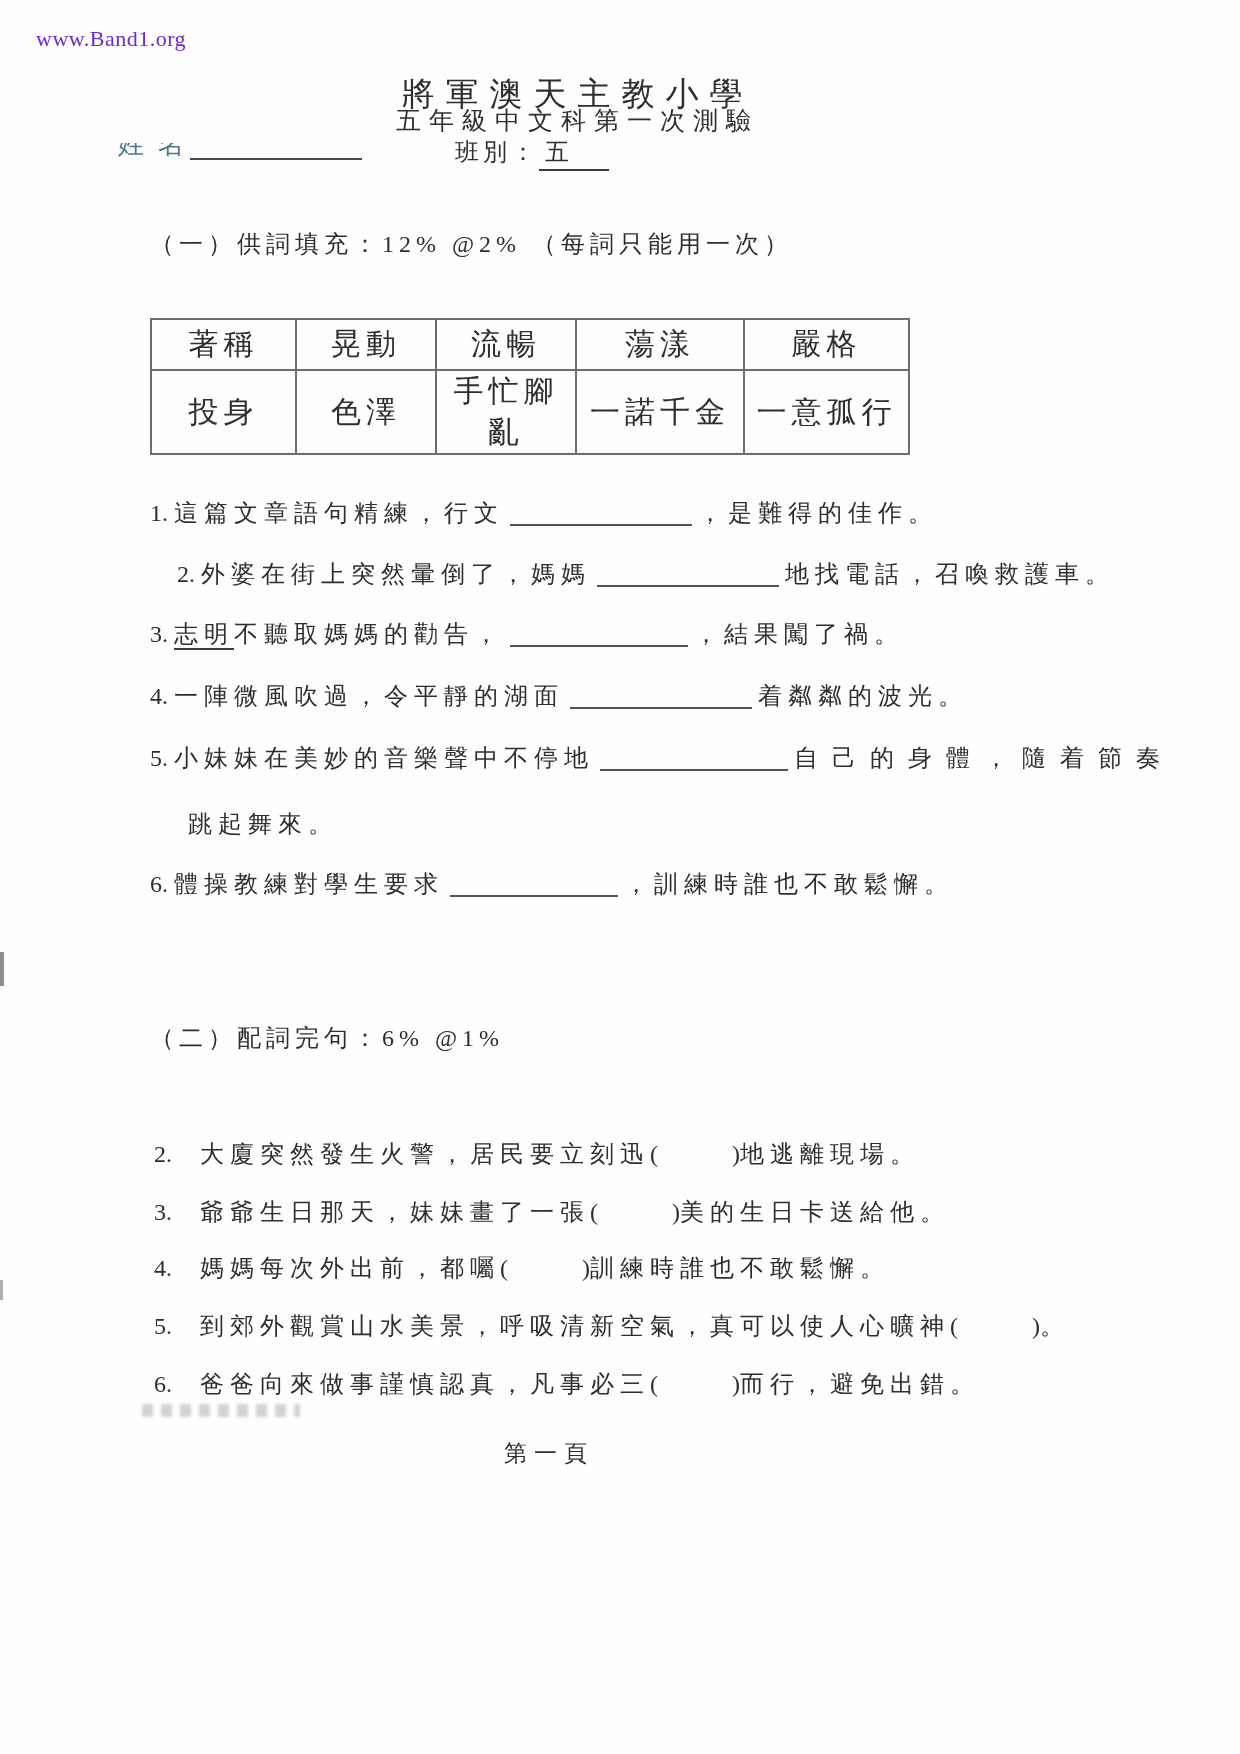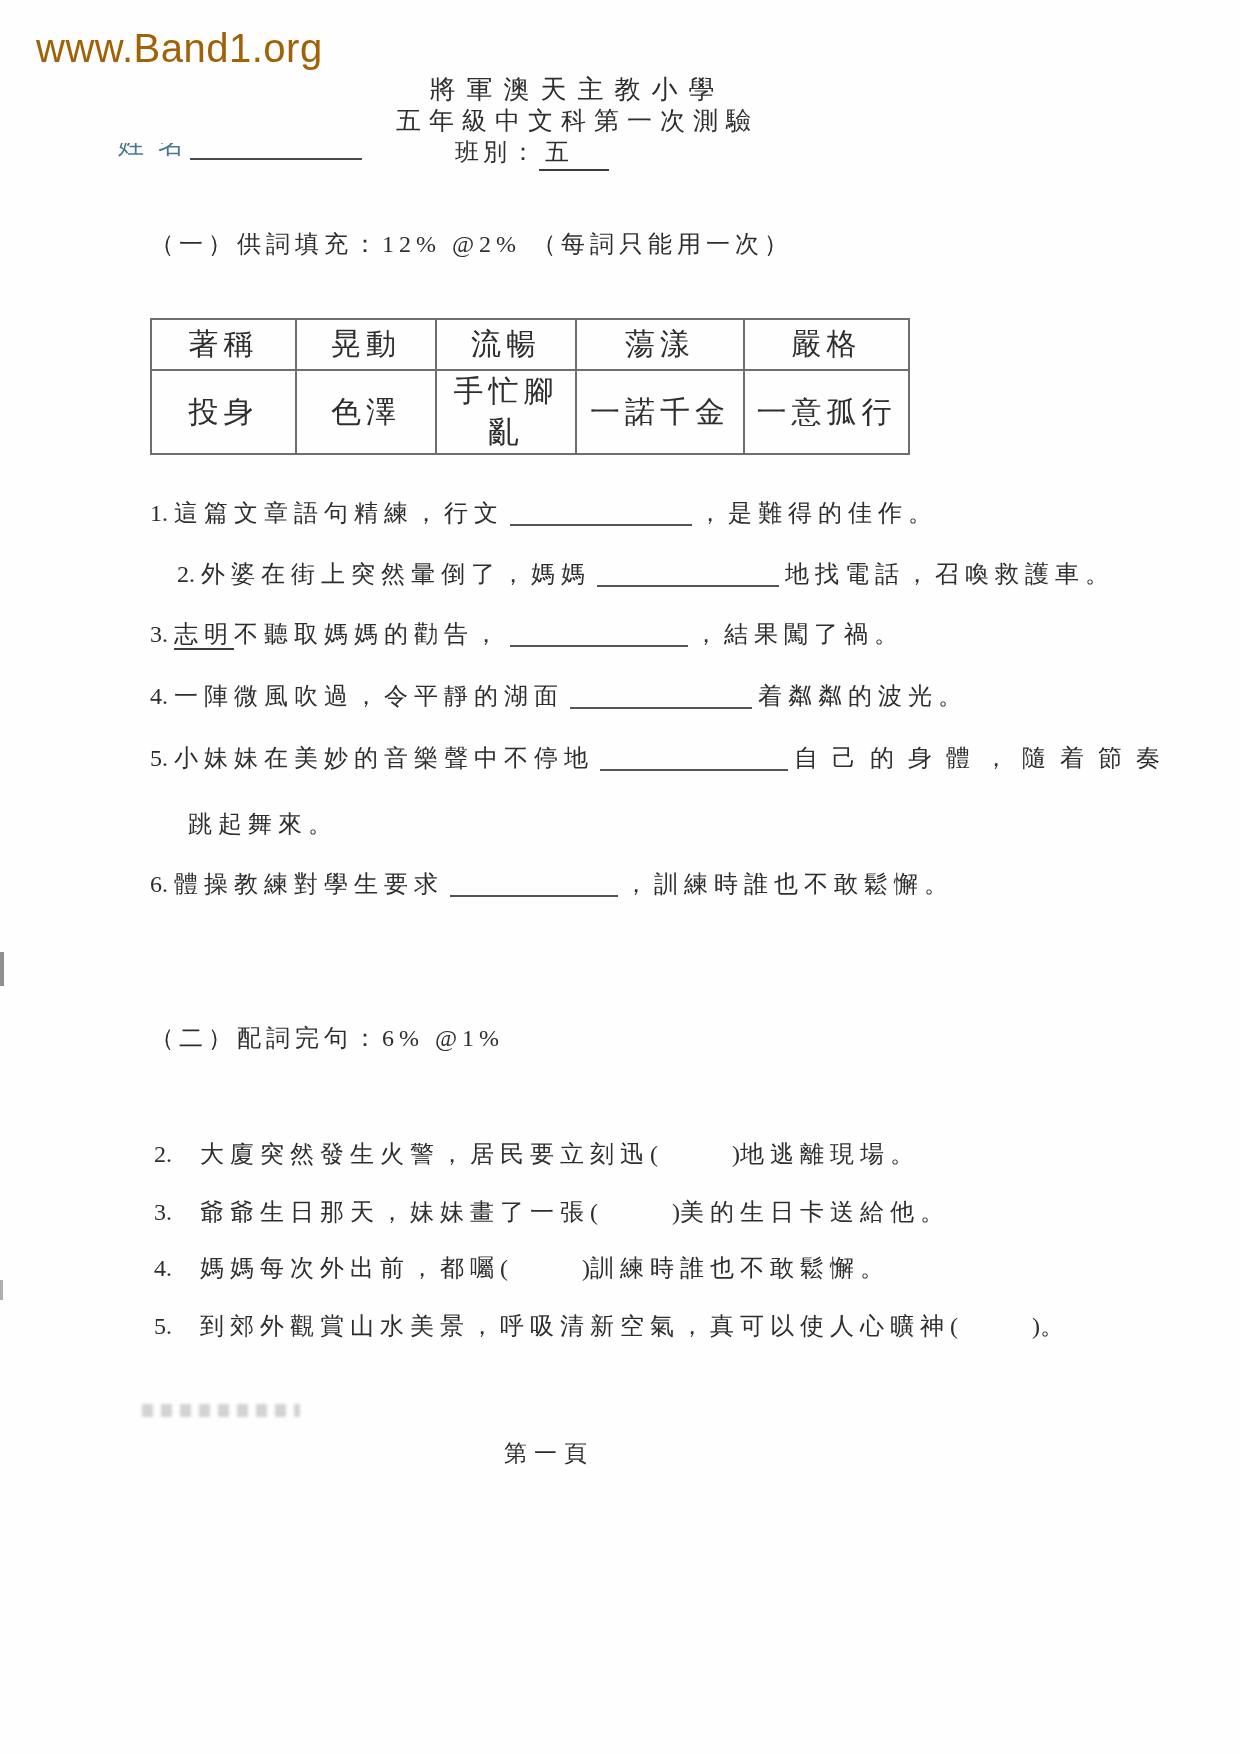--- a/index.html
+++ b/index.html
@@ -7,25 +7,25 @@
     position:relative;
     width:1240px; height:1754px;
     margin:0 auto;
     background:#fefefe;
     font-family:"Liberation Serif", serif;
     color:#2e2e2e;
     overflow:hidden;
   }
   .abs { position:absolute; white-space:nowrap; }
   .watermark {
-    font-family:Liberation Sans, sans-serif;
-    font-size:40px; color:#a16207; letter-spacing:0.5px;
+    font-family:Liberation Serif, serif;
+    font-size:22px; color:#6d28d9; letter-spacing:0.5px;
   }
   .hline { width:1155px; text-align:center; }
-  .school { font-size:26px; letter-spacing:11px; }
+  .school { font-size:33px; letter-spacing:11px; }
   .examtitle { font-size:25px; letter-spacing:8px; }
   .classline { font-size:24px; letter-spacing:4px; }
   .class-underline {
     display:inline-block; border-bottom:2px solid #3c3c3c;
     padding:0 6px 1px 6px; min-width:58px; text-align:left;
   }
   .nameclip { height:15px; overflow:hidden; opacity:0.75; }
   .nameclip span { display:block; font-size:26px; letter-spacing:14px; margin-top:-16px; color:#0c4a6e; }
   .rule { position:absolute; background:#4a4a4a; height:2px; }
   .secheading { font-size:24px; letter-spacing:5px; }
@@ -144,20 +144,23 @@
   </div>
 
   <div class="abs line" style="left:154px; top:1252px;">
     <span class="num2">4.</span><span>媽媽每次外出前，都囑</span><span class="paren">(</span><span class="pgap"></span><span class="paren">)</span><span>訓練時誰也不敢鬆懈。</span>
   </div>
 
   <div class="abs line" style="left:154px; top:1310px;">
     <span class="num2">5.</span><span>到郊外觀賞山水美景，呼吸清新空氣，真可以使人心曠神</span><span class="paren">(</span><span class="pgap"></span><span class="paren">)</span><span>。</span>
   </div>
 
+  <div class="abs line" style="left:154px; top:1368px;">
+    <span class="num2">6.</span><span>爸爸向來做事謹慎認真，凡事必三</span><span class="paren">(</span><span class="pgap"></span><span class="paren">)</span><span>而行，避免出錯。</span>
+  </div>
 
   <div class="abs footer" style="left:504px; top:1438px;">第一頁</div>
 
   <div class="bleed"></div>
   <div class="edge-mark" style="left:0; top:952px; width:4px; height:34px;"></div>
   <div class="edge-mark" style="left:0; top:1280px; width:3px; height:20px; opacity:0.7;"></div>
 
 </div>
 
 </body></html>

